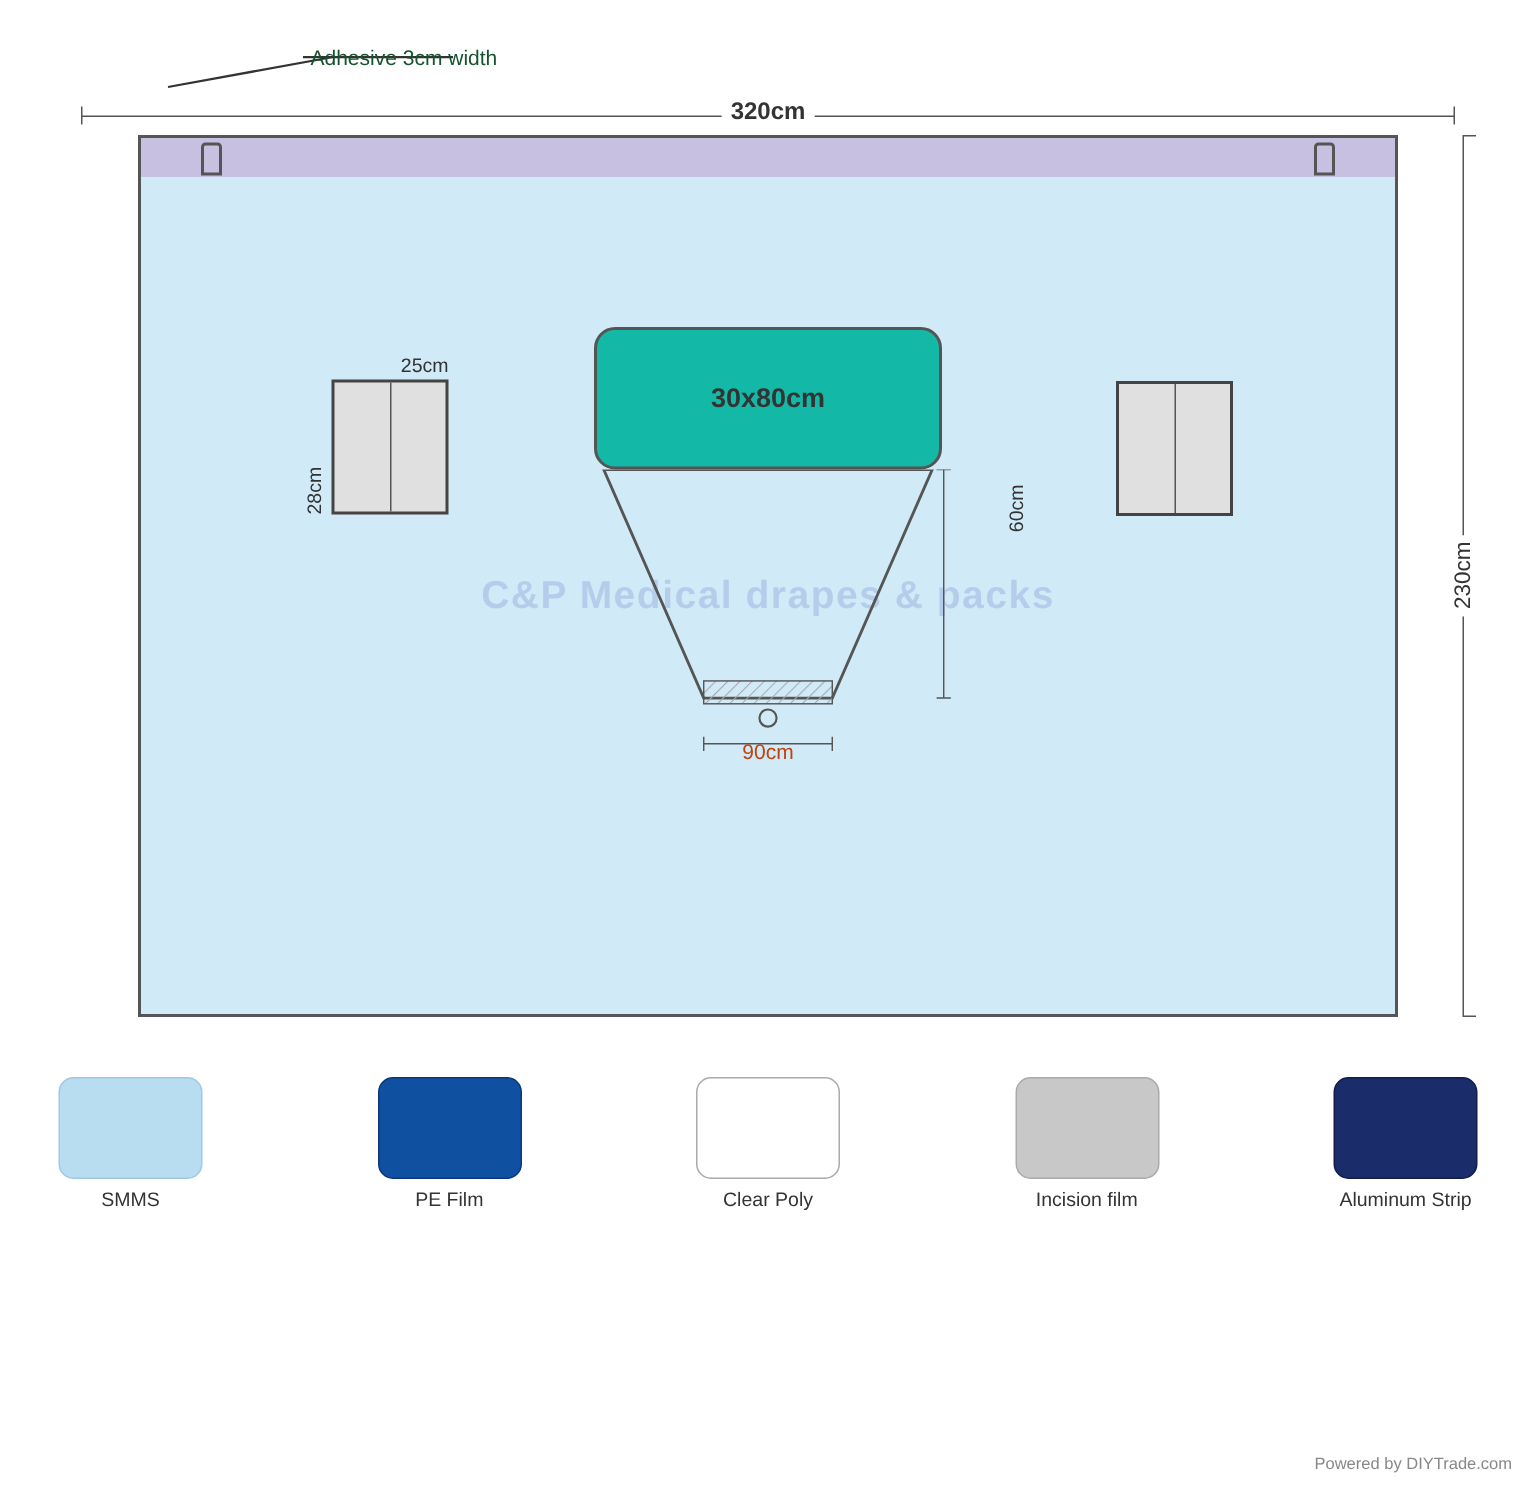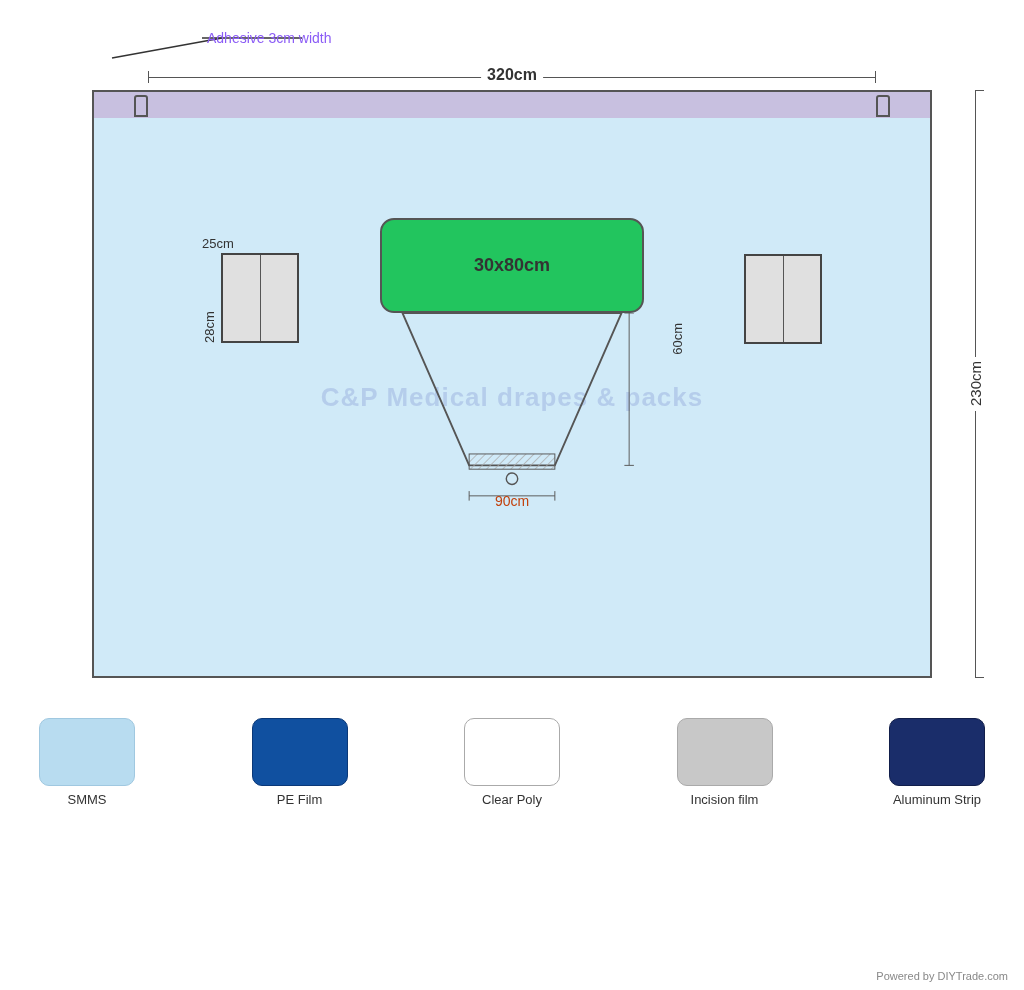--- a/index.html
+++ b/index.html
@@ -69,23 +69,23 @@
       position: relative;
       overflow: visible;
     }
 
     
     .center-opening {
       position: absolute;
       left: 50%;
       transform: translateX(-50%);
       top: 100px;
-      width: 264px;
+      width: 232px;
       height: 95px;
-      background: #22c55e;
+      background: #14b8a6;
       border: 2px solid #555;
       border-radius: 14px;
       display: flex;
       align-items: center;
       justify-content: center;
       font-size: 18px;
       color: #333;
       font-weight: bold;
     }
 
@@ -165,25 +165,25 @@
 
   <div class="diagram-area">
 
     <div style="position:relative; height:36px; margin-left:0;">
       <div style="position:absolute; left:50px; top:0;">
         <svg width="220" height="34">
           <line x1="10" y1="28" x2="120" y2="8" stroke="#333" stroke-width="1.5"></line>
           <line x1="100" y1="8" x2="200" y2="8" stroke="#333" stroke-width="1.5"></line>
           <text x="102" y="6" font-size="14" fill="#333"></text>
         </svg>
-        <span style="position:absolute; left:105px; top:0; font-size:14px; color:#8b5cf6; white-space:nowrap;">Adhesive 3cm width</span>
-      </div>
-    </div>
-
-    <div style="width:728px; margin:0 auto 2px auto; position:relative; height:22px;padding-left:16px;">
+        <span style="position:absolute; left:105px; top:0; font-size:14px; color:#14532d; white-space:nowrap;">Adhesive 3cm width</span>
+      </div>
+    </div>
+
+    <div style="width:916px; margin:0 auto 2px auto; position:relative; height:22px;padding-left:16px;">
       <div style="position:absolute; top:50%; left:0; right:0; height:1px; background:#555;"></div>
 
       <div style="position:absolute; left:0; top:calc(50% - 6px); width:1px; height:12px; background:#555;"></div>
 
       <div style="position:absolute; right:0; top:calc(50% - 6px); width:1px; height:12px; background:#555;"></div>
 
       <div style="position:absolute; left:50%; transform:translateX(-50%); top:0; background:white; padding:0 6px; font-size:16px; color:#333; font-weight:bold;">320cm</div>
     </div>
 
     <div class="drape-wrapper">
@@ -191,21 +191,21 @@
       <div class="drape-top-strip">
         <div class="hook"></div>
         <div class="hook"></div>
       </div>
 
       <div class="drape-body">
 
         <div class="watermark">C&amp;P Medical drapes &amp; packs</div>
 
         <div style="position:absolute; left:108px; top:118px;">
-          <div style="font-size:13px; color:#333; text-align:left; margin-bottom:2px;">25cm</div>
+          <div style="font-size:13px; color:#333; text-align:right; margin-bottom:2px;">25cm</div>
           <div style="display:flex; align-items:stretch; gap:0; position:relative;">
             <div style="font-size:13px; color:#333; writing-mode:vertical-rl; transform:rotate(180deg); margin-right:4px; display:flex; align-items:center;">28cm</div>
             <div style="width:78px; height:90px; background:#e0e0e0; border:2px solid #444; position:relative;">
               <div style="position:absolute; left:50%; top:0; bottom:0; width:1px; background:#555;"></div>
             </div>
           </div>
         </div>
 
         <div style="position:absolute; right:108px; top:136px;">
           <div style="width:78px; height:90px; background:#e0e0e0; border:2px solid #444; position:relative;">

